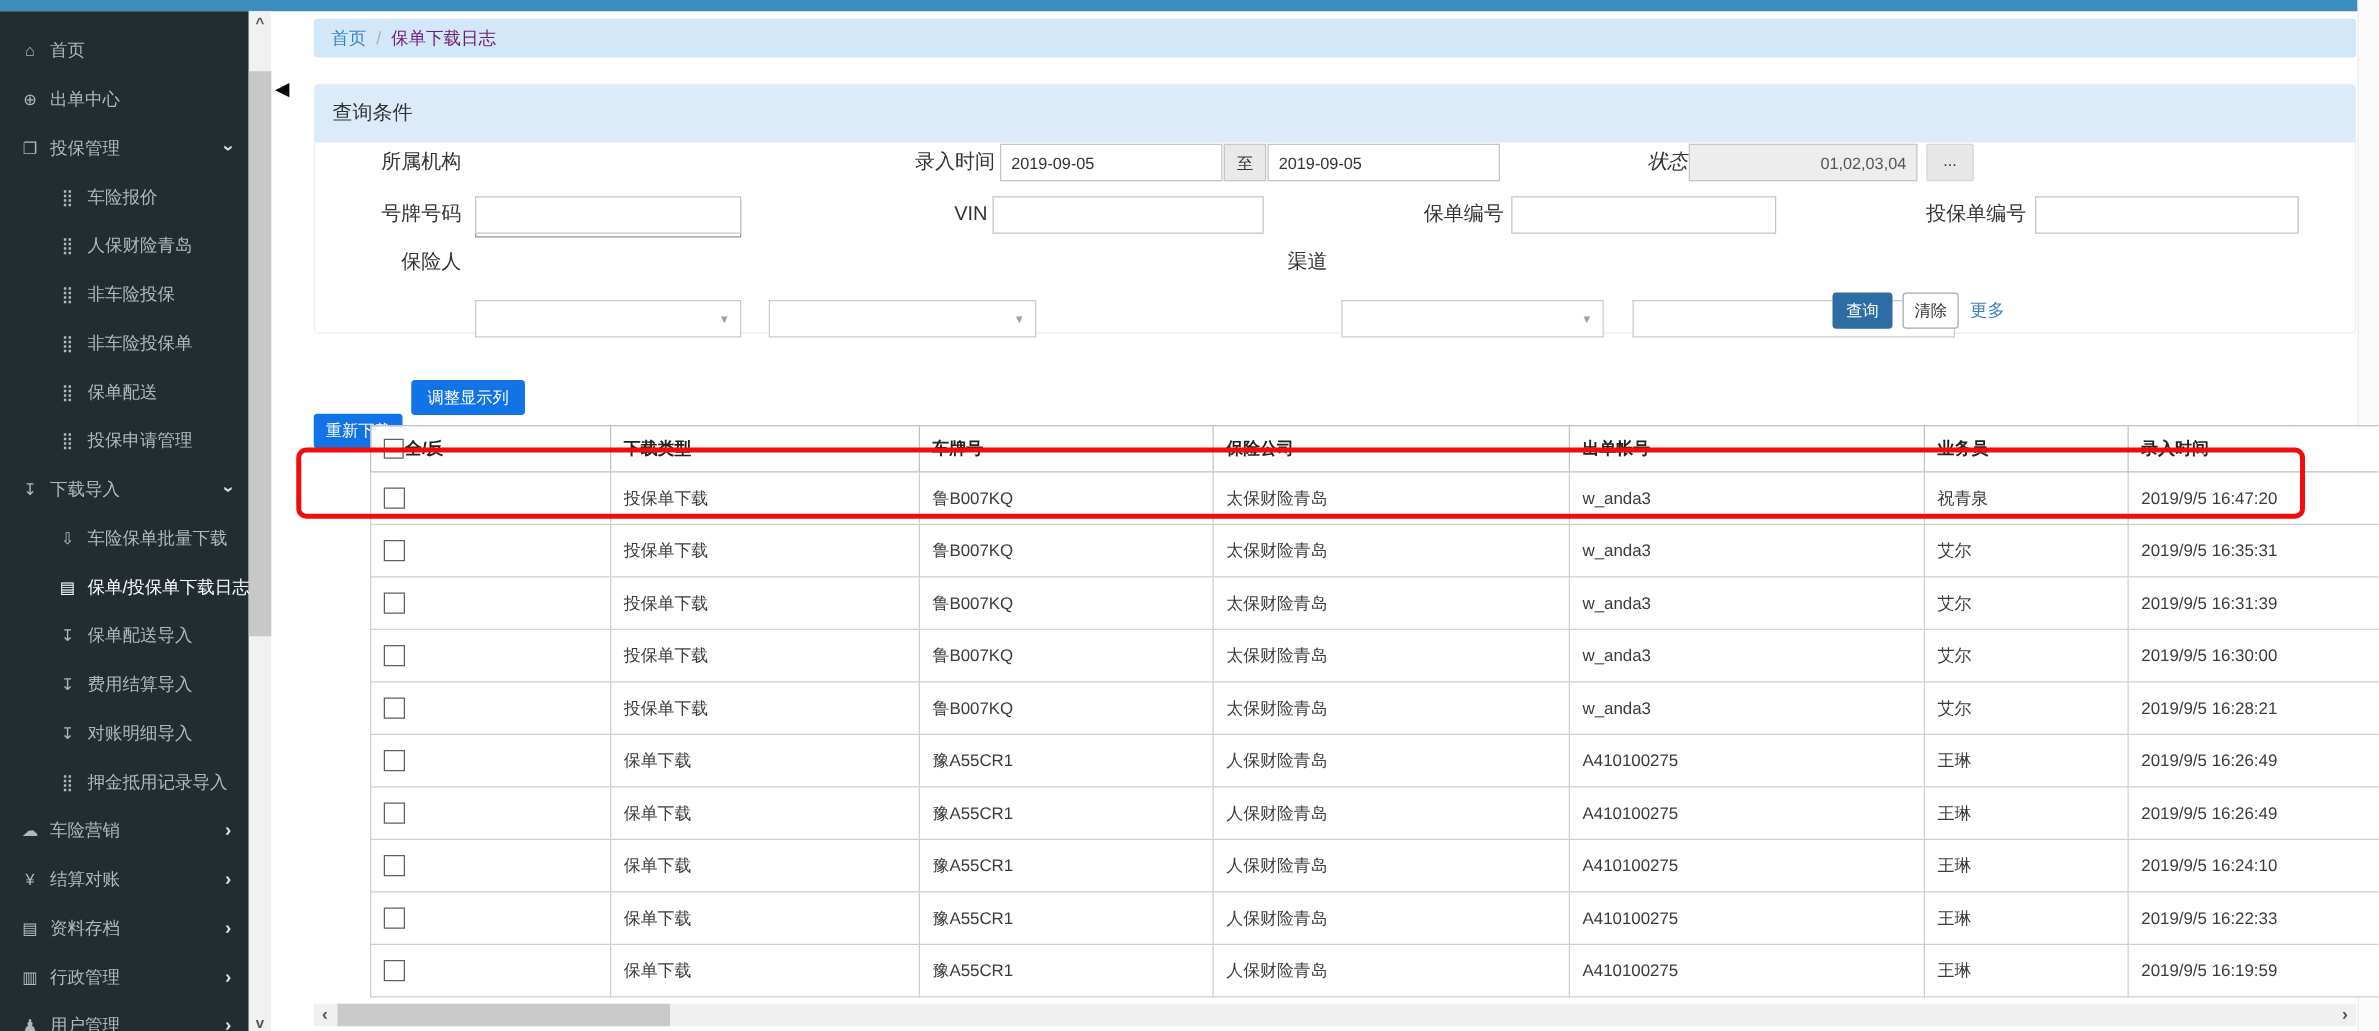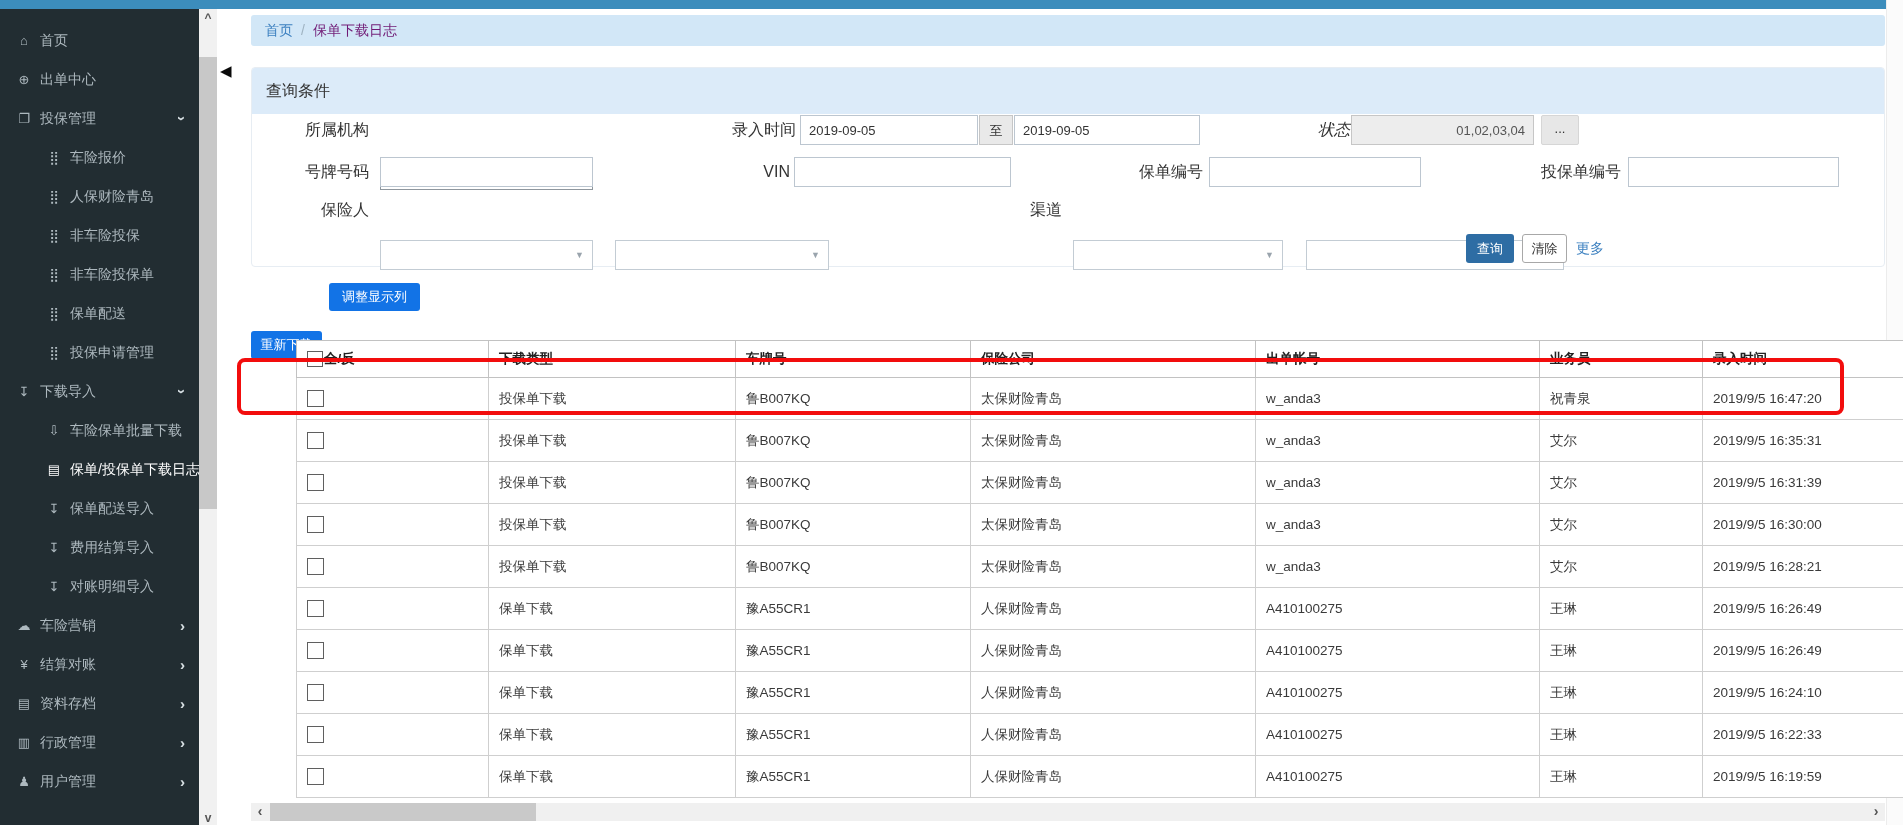--- a/index.html
+++ b/index.html
@@ -107,20 +107,21 @@
         <div class="nav-item sub"><span class="ni-icon">⣿</span><span class="ni-label">非车险投保</span></div>
         <div class="nav-item sub"><span class="ni-icon">⣿</span><span class="ni-label">非车险投保单</span></div>
         <div class="nav-item sub"><span class="ni-icon">⣿</span><span class="ni-label">保单配送</span></div>
         <div class="nav-item sub"><span class="ni-icon">⣿</span><span class="ni-label">投保申请管理</span></div>
         <div class="nav-item"><span class="ni-icon">↧</span><span class="ni-label">下载导入</span><span class="chev down">›</span></div>
         <div class="nav-item sub"><span class="ni-icon">⇩</span><span class="ni-label">车险保单批量下载</span></div>
         <div class="nav-item sub active"><span class="ni-icon">▤</span><span class="ni-label">保单/投保单下载日志</span></div>
         <div class="nav-item sub"><span class="ni-icon">↧</span><span class="ni-label">保单配送导入</span></div>
         <div class="nav-item sub"><span class="ni-icon">↧</span><span class="ni-label">费用结算导入</span></div>
         <div class="nav-item sub"><span class="ni-icon">↧</span><span class="ni-label">对账明细导入</span></div>
+        <div class="nav-item sub"><span class="ni-icon">⣿</span><span class="ni-label">押金抵用记录导入</span></div>
         <div class="nav-item"><span class="ni-icon">☁</span><span class="ni-label">车险营销</span><span class="chev">›</span></div>
         <div class="nav-item"><span class="ni-icon">¥</span><span class="ni-label">结算对账</span><span class="chev">›</span></div>
         <div class="nav-item"><span class="ni-icon">▤</span><span class="ni-label">资料存档</span><span class="chev">›</span></div>
         <div class="nav-item"><span class="ni-icon">▥</span><span class="ni-label">行政管理</span><span class="chev">›</span></div>
         <div class="nav-item"><span class="ni-icon">♟</span><span class="ni-label">用户管理</span><span class="chev">›</span></div>
       </div>
   </div>
 
   <div class="side-scroll">
     <div class="arr up">^</div>
@@ -173,21 +174,21 @@
     <div class="f-select" style="left:1054px;width:258px;top:127px;">
       <span class="caret">▼</span>
     </div>
 
     <div class="btn-search" style="left:1214px;width:48px;top:166px;">查询</div>
     <div class="btn-clear" style="left:1270px;width:45px;top:166px;">清除</div>
     <div class="link-more" style="left:1324px;top:166px;">更多</div>
   </div>
 
   <div class="tool-btn" style="left:251px;top:295px;width:71px;margin-top:36px;">重新下载</div>
-  <div class="tool-btn" style="left:329px;top:283px;width:91px;">调整显示列</div>
+  <div class="tool-btn" style="left:329px;top:304px;width:91px;">调整显示列</div>
 
   <table class="grid">
     <colgroup>
       <col style="width:192px">
         <col style="width:247px">
         <col style="width:235px">
         <col style="width:285px">
       <col style="width:284px">
         <col style="width:163px">
         <col style="width:228px">

